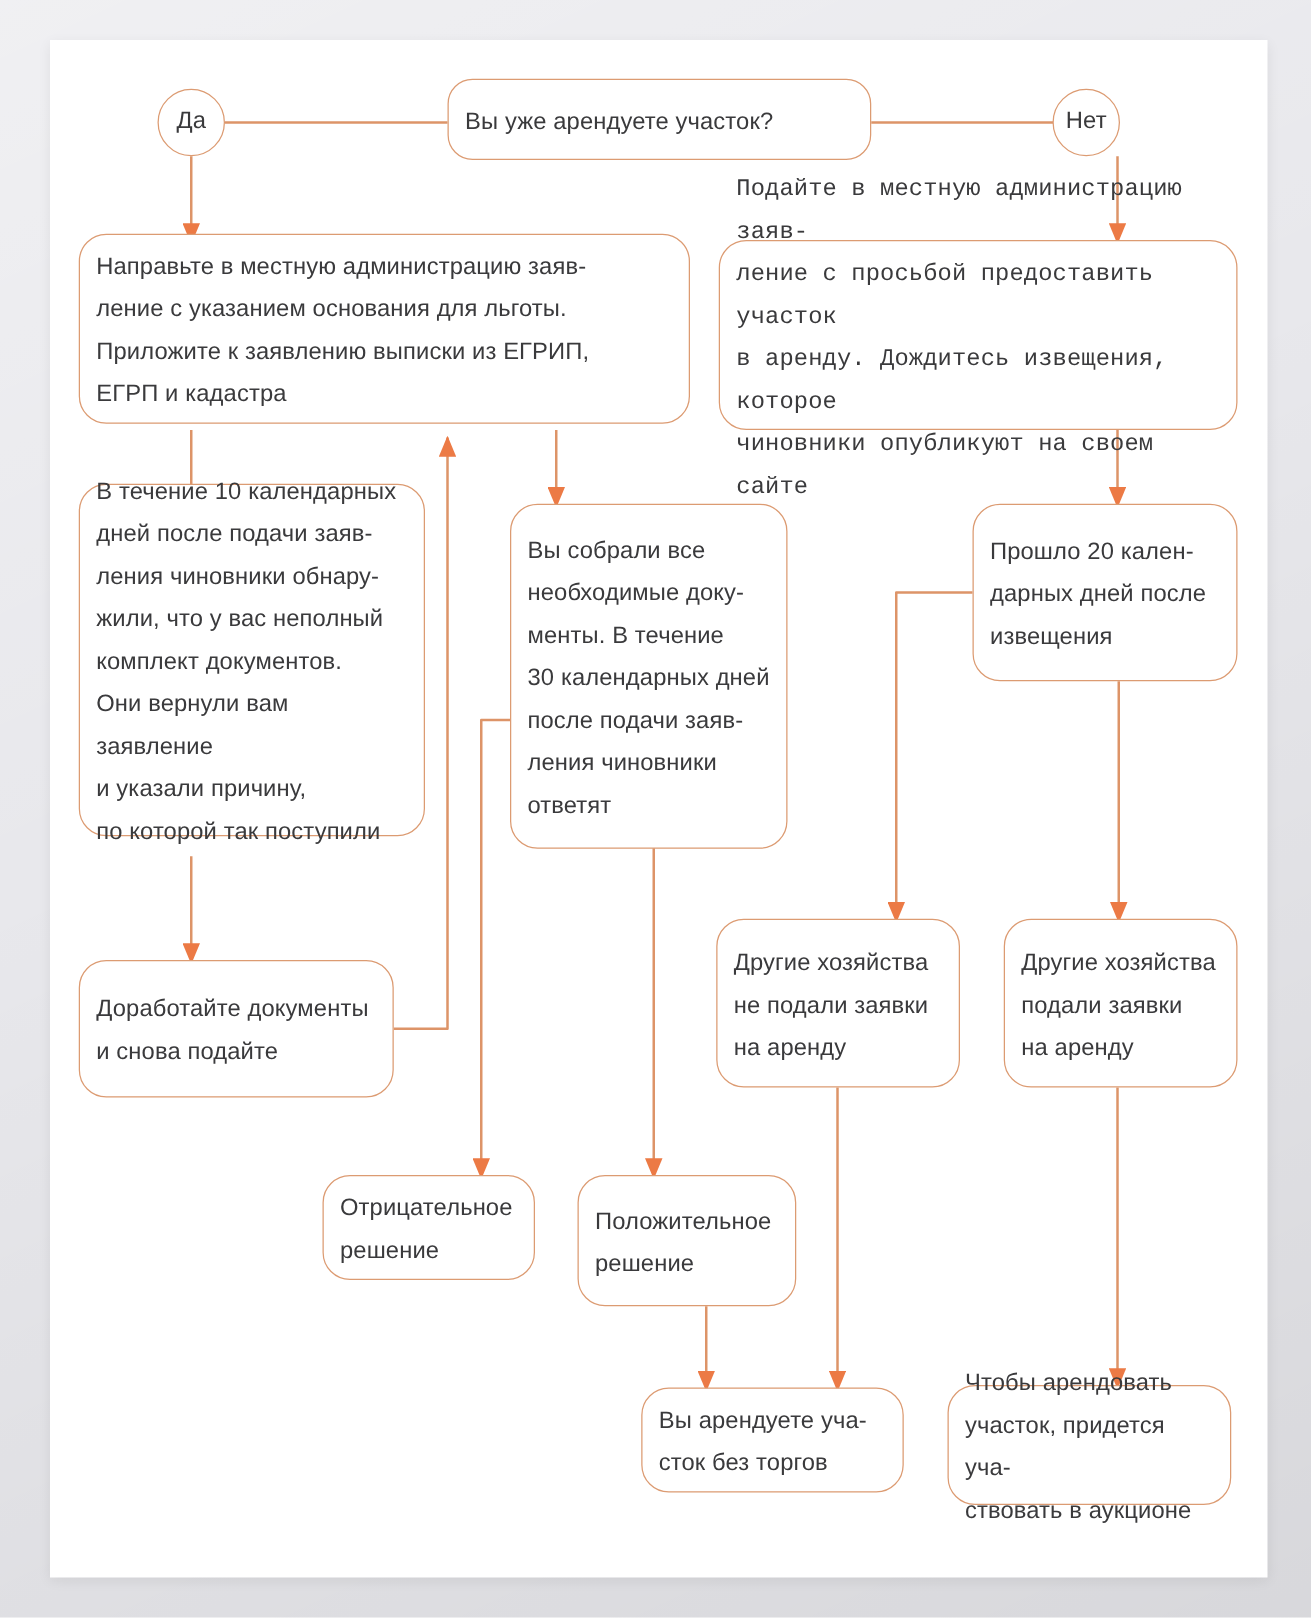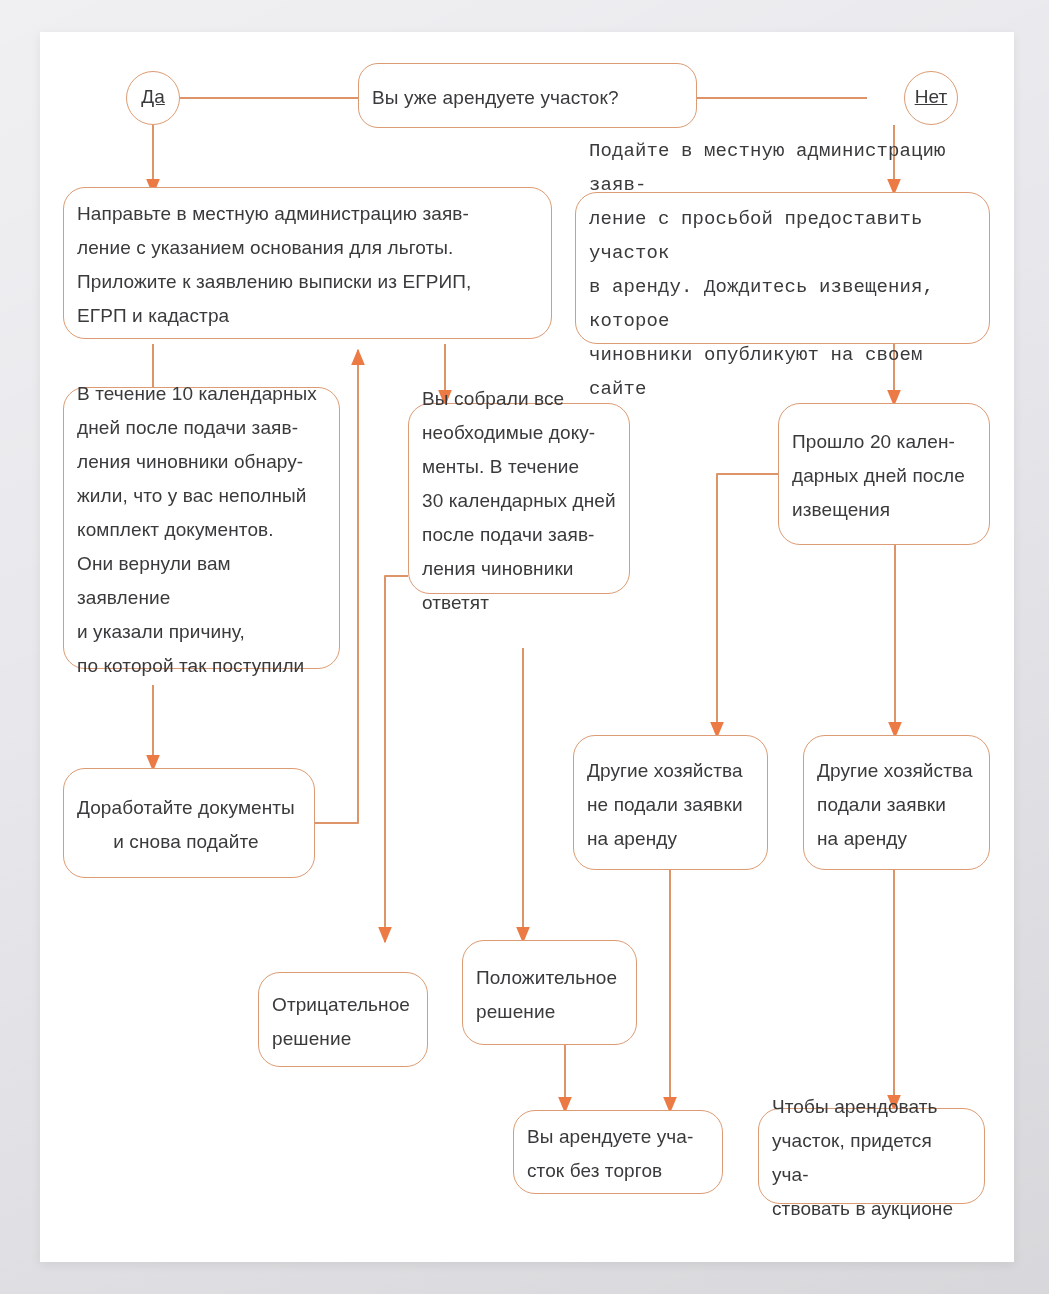--- a/index.html
+++ b/index.html
@@ -19,21 +19,21 @@
     position:absolute;box-sizing:border-box;
     background:var(--sheet-background,#fff);
     border:1.5px solid var(--box-border,#dc9b72);
     border-radius:22px;
     display:flex;align-items:center;
     padding:4px 12px 0 13px;
     font-size:19px;line-height:34px;letter-spacing:.1px;
     color:var(--text,#3a3a3c);
     white-space:pre-line;
   }
-  .node.circle{border-radius:50%;justify-content:center;padding:0 0 2px 0;text-decoration:underline;}
+  .node.circle{border-radius:50%;justify-content:center;padding:0 0 2px 0;}
   .node.question{border-radius:20px;}
 </style>
 </head>
 <body>
 
 <div class="sheet"></div>
 
 <svg class="connectors" viewBox="0 0 1049 1294">
   <defs>
     <marker id="arrow" viewBox="0 0 12 10" refX="11" refY="5" markerWidth="16.8" markerHeight="14" markerUnits="userSpaceOnUse" orient="auto">
@@ -55,65 +55,65 @@
   <path class="link" d="M895 545 V737" marker-end="url(#arrow)"></path>
   <path class="link" d="M670 870 V1112" marker-end="url(#arrow)"></path>
   <path class="link" d="M565 1045 V1112" marker-end="url(#arrow)"></path>
   <path class="link" d="M894 870 V1110" marker-end="url(#arrow)"></path>
 </svg>
 
 <div class="node circle" style="left:126px;top:71px;width:54px;height:54px;">Да</div>
 
 <div class="node question" style="left:358px;top:63px;width:339px;height:65px;">Вы уже арендуете участок?</div>
 
-<div class="node circle" style="left:904px;top:71px;width:54px;height:54px;">Нет</div>
+<div class="node circle" style="left:842px;top:71px;width:54px;height:54px;">Нет</div>
 
 <div class="node" style="left:63px;top:187px;width:489px;height:152px;">Направьте в местную администрацию заяв-
 ление с указанием основания для льготы.
 Приложите к заявлению выписки из ЕГРИП,
 ЕГРП и кадастра</div>
 
 <div class="node" style="left:575px;top:192px;width:415px;height:152px;font-family:Liberation Mono, monospace;">Подайте в местную администрацию заяв-
 ление с просьбой предоставить участок
 в аренду. Дождитесь извещения, которое
 чиновники опубликуют на своем сайте</div>
 
 <div class="node" style="left:63px;top:387px;width:277px;height:282px;">В течение 10 календарных
 дней после подачи заяв-
 ления чиновники обнару-
 жили, что у вас неполный
 комплект документов.
 Они вернули вам заявление
 и указали причину,
 по которой так поступили</div>
 
-<div class="node" style="left:408px;top:403px;width:222px;height:191px;">Вы собрали все
+<div class="node" style="left:408px;top:403px;width:222px;height:276px;">Вы собрали все
 необходимые доку-
 менты. В течение
 30 календарных дней
 после подачи заяв-
 ления чиновники
 ответят</div>
 
 <div class="node" style="left:778px;top:403px;width:212px;height:142px;">Прошло 20 кален-
 дарных дней после
 извещения</div>
 
-<div class="node" style="left:63px;top:768px;width:252px;height:110px;text-align:center;">Доработайте документы
+<div class="node" style="left:63px;top:768px;width:252px;height:110px;">Доработайте документы
 и снова подайте</div>
 
 <div class="node" style="left:573px;top:735px;width:195px;height:135px;">Другие хозяйства
 не подали заявки
 на аренду</div>
 
 <div class="node" style="left:803px;top:735px;width:187px;height:135px;">Другие хозяйства
 подали заявки
 на аренду</div>
 
-<div class="node" style="left:258px;top:972px;width:170px;height:95px;">Отрицательное
+<div class="node" style="left:258px;top:940px;width:170px;height:84px;">Отрицательное
 решение</div>
 
 <div class="node" style="left:462px;top:940px;width:175px;height:105px;">Положительное
 решение</div>
 
 <div class="node" style="left:513px;top:1110px;width:210px;height:84px;">Вы арендуете уча-
 сток без торгов</div>
 
 <div class="node" style="left:758px;top:1108px;width:227px;height:96px;">Чтобы арендовать
 участок, придется уча-

